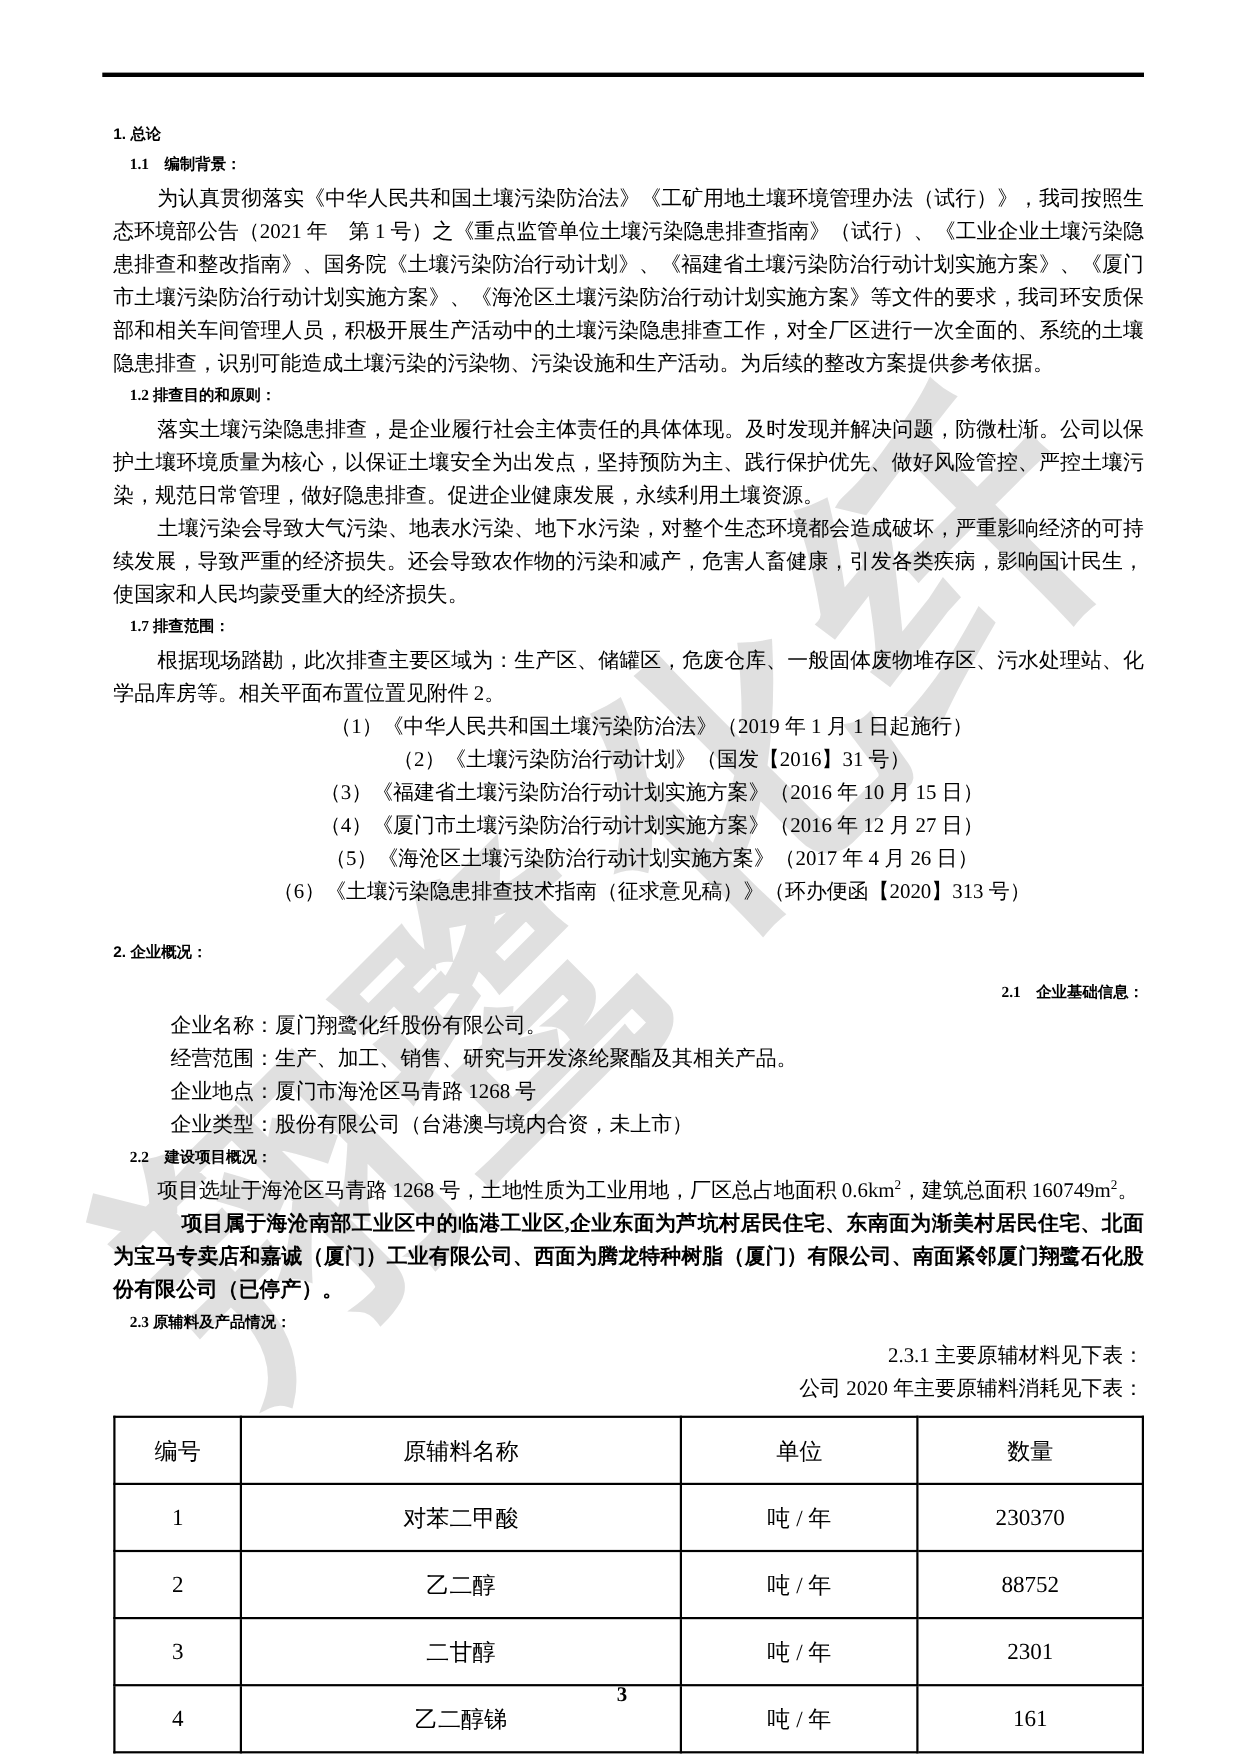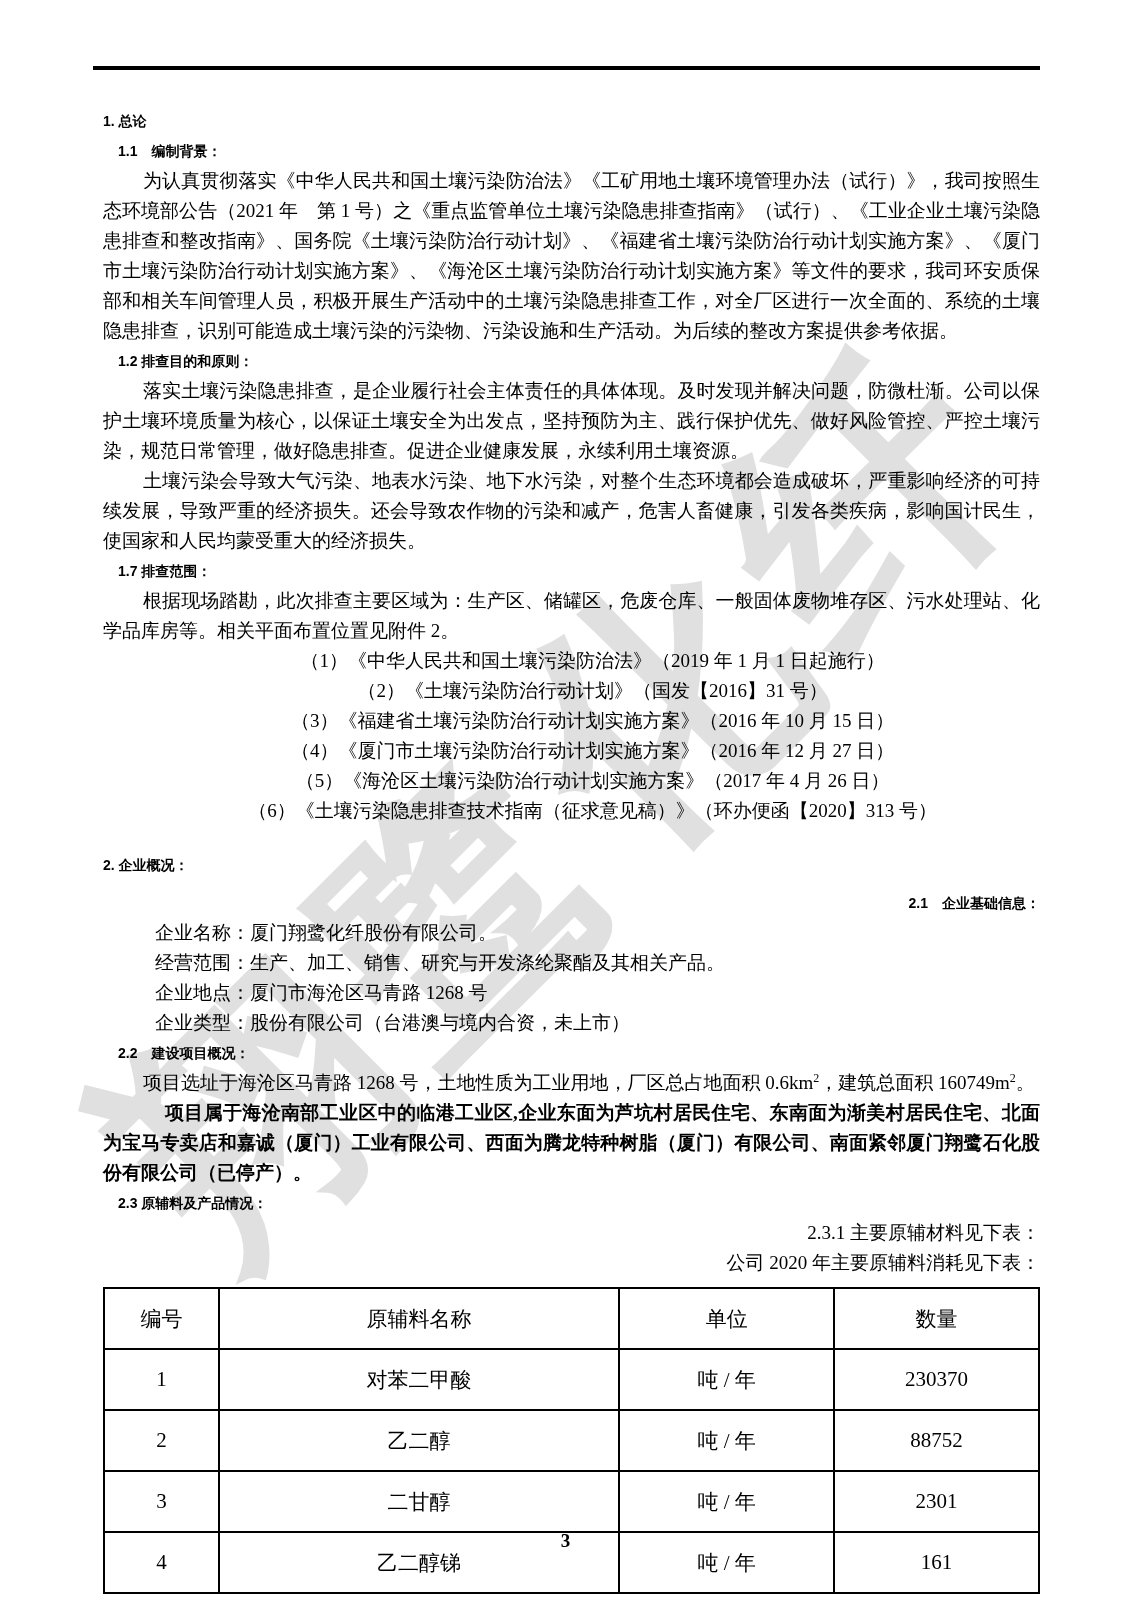--- a/index.html
+++ b/index.html
@@ -14,21 +14,21 @@
     font-family:"Liberation Sans","DejaVu Sans",sans-serif;
     font-weight:bold; font-size:265px; letter-spacing:22px;
     color:#c2c2c2; opacity:0.5; white-space:nowrap; pointer-events:none;
   }
   .content { position:relative; z-index:1; padding:66px 91px 0 103px; }
   .toprule { border-top:4px solid #000; margin:0 0 36px -10px; }
   .h {
     font-family:"Liberation Sans","DejaVu Sans",sans-serif;
     font-weight:bold; font-size:14px; line-height:30px; margin:0;
   }
-  .h-sub { padding-left:15px; }
+  .h-sub { padding-left:15px;font-family:Liberation Serif, serif; }
   .body {
     font-size:19px; line-height:30px; margin:0; text-align:justify;
   }
   .indent2 { text-indent:40px; }
   .indent3 { text-indent:62px;font-weight:bold; }
   .ref { padding-left:42px; text-align:center; }
   .info { padding-left:52px; text-align:left; }
   .plain52 { padding-left:52px; text-align:right; }
   .mt-lg { margin-top:24px; }
   .mt-sm { margin-top:8px;text-align:right; }

